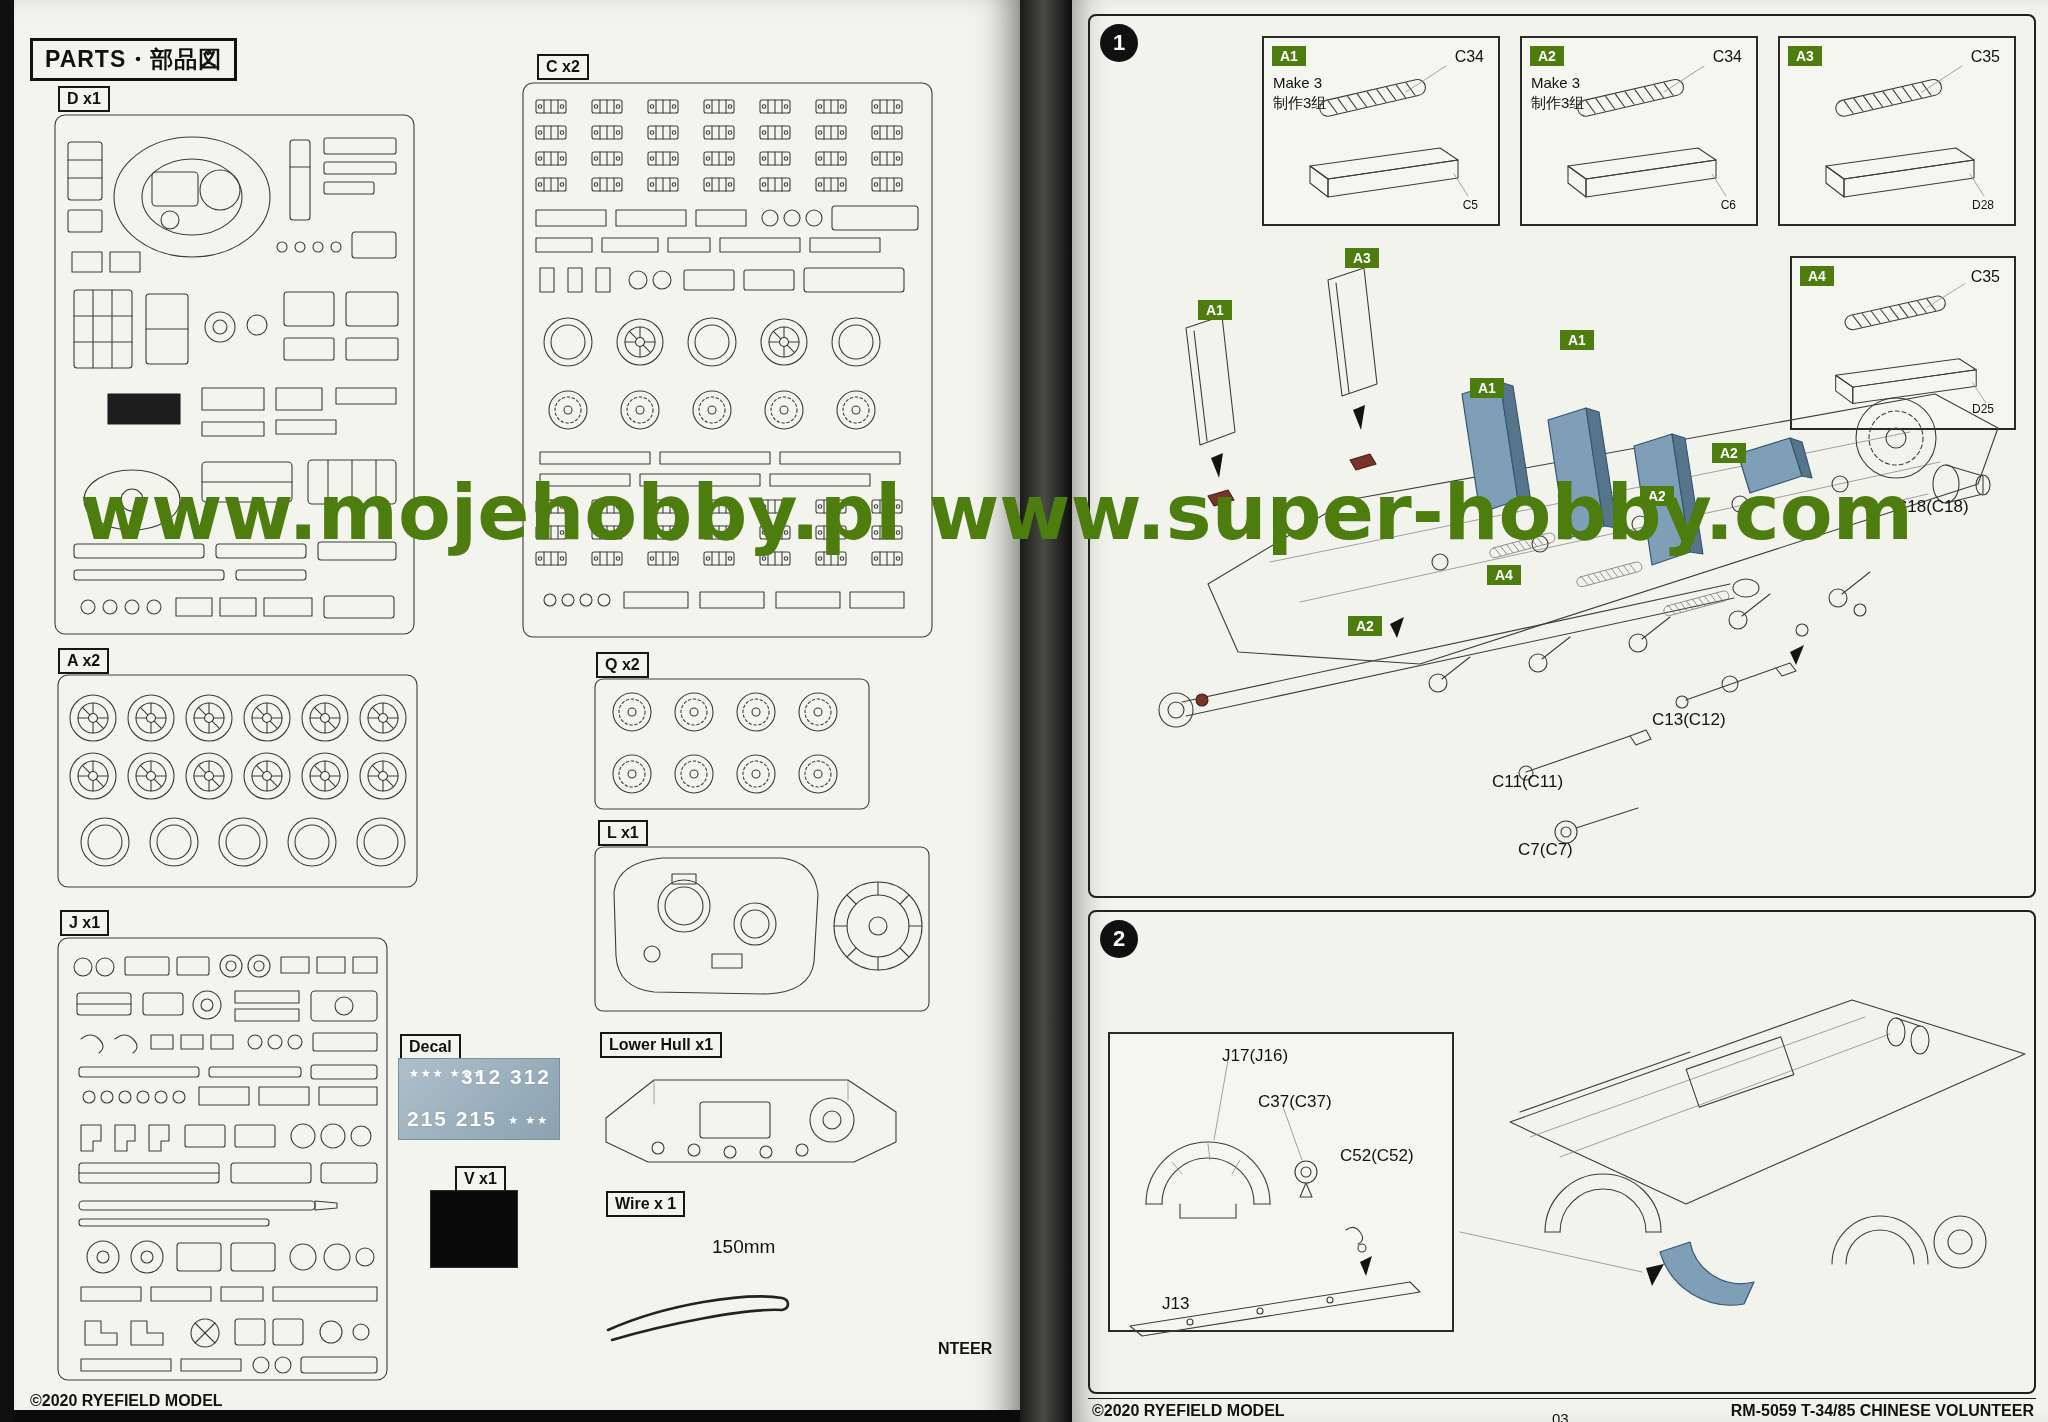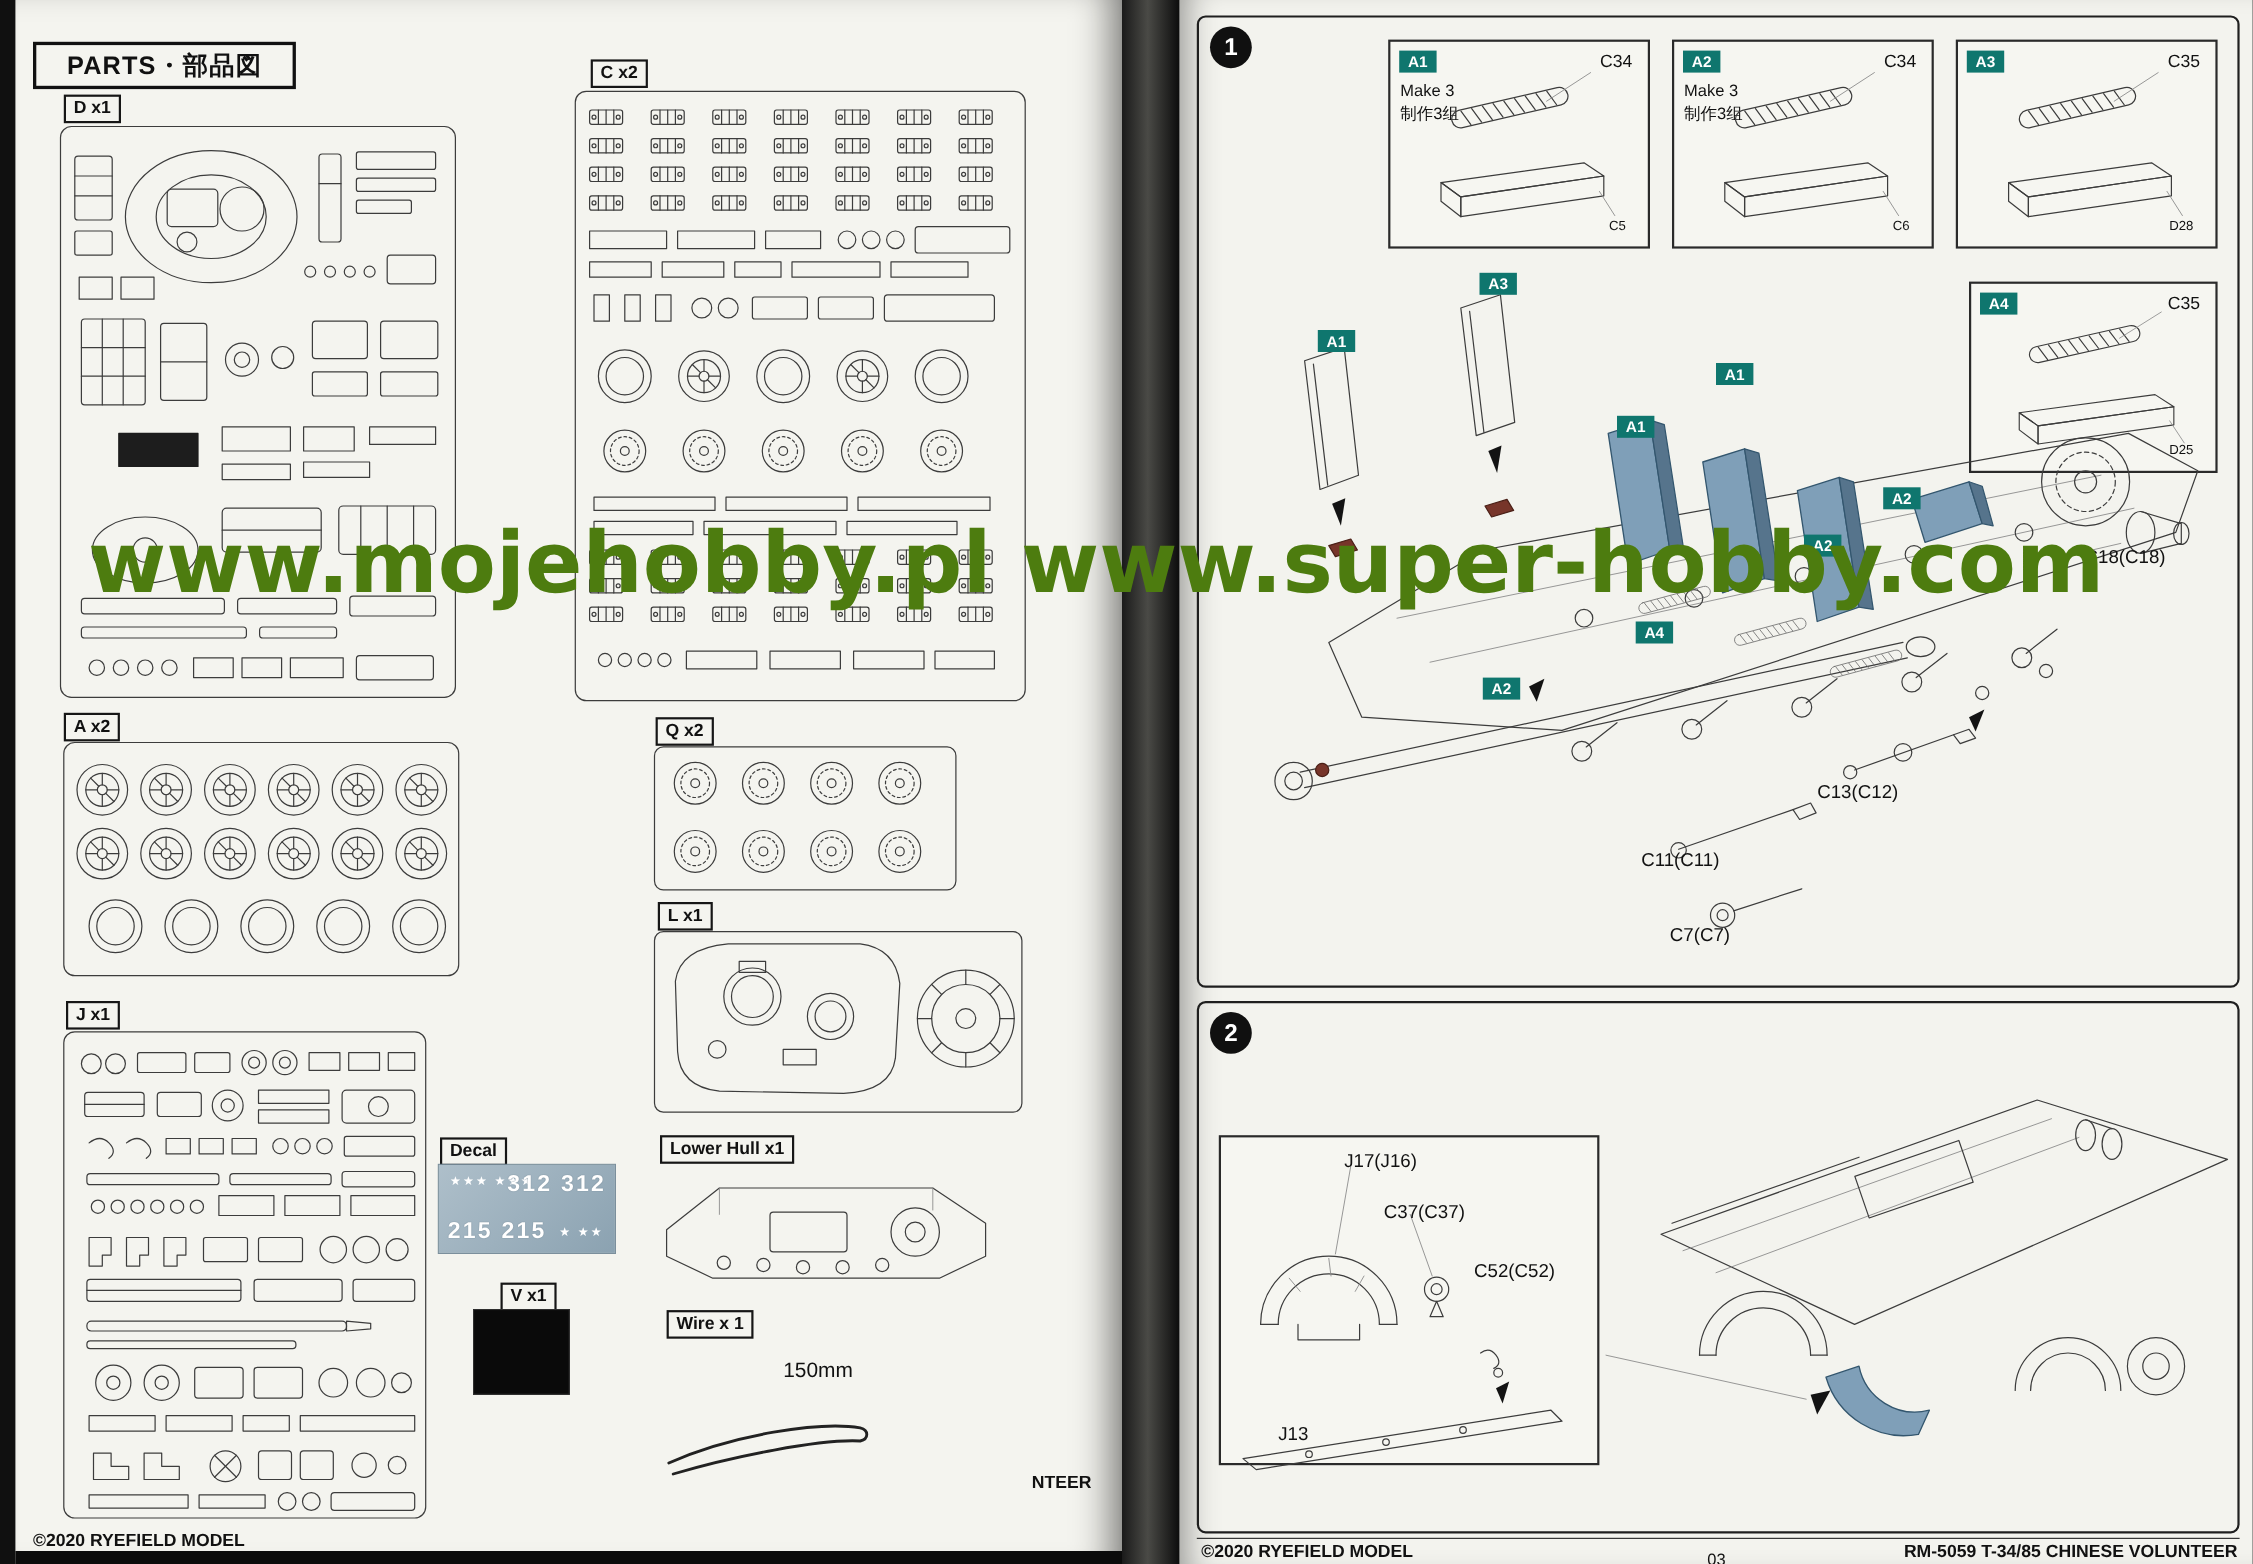--- a/index.html
+++ b/index.html
@@ -4,21 +4,21 @@
 <style>
   *{margin:0;padding:0;box-sizing:border-box}
   html,body{width:2048px;height:1422px}
   body{position:relative;background:#101010;font-family:"Liberation Sans","DejaVu Sans",sans-serif;overflow:hidden;color:#111}
   .page{position:absolute;top:0;bottom:0;background:#f4f4ef}
   #left-page{left:14px;width:1006px;box-shadow:inset -30px 0 34px -20px rgba(0,0,0,.5), inset 0 -8px 10px -6px rgba(0,0,0,.25)}
   #right-page{left:1072px;width:976px;background:#f3f3ee;box-shadow:inset 26px 0 30px -20px rgba(0,0,0,.4)}
   .gutter{position:absolute;left:1020px;width:52px;top:0;bottom:0;background:linear-gradient(90deg,#1a1a1a,#4a4a46 45%,#0d0d0d)}
   .scan-edge{position:absolute;left:0;right:0;bottom:0;height:12px;background:#0b0b0b}
 
-  .parts-header{position:absolute;left:30px;top:38px;border:3px solid #111;padding:3px 28px;font-size:23px;font-weight:bold;letter-spacing:1px;background:#f4f4ef}
+  .parts-header{position:absolute;left:30px;top:38px;border:3px solid #111;padding:3px 12px;font-size:23px;font-weight:bold;letter-spacing:1px;background:#f4f4ef}
   .plabel{position:absolute;border:2px solid #161616;padding:0 7px;font-size:16px;font-weight:bold;line-height:22px;background:#f4f4ef;white-space:nowrap}
   .freetext{position:absolute;font-size:19px;white-space:nowrap}
 
   svg.art{position:absolute;overflow:visible}
   svg.art *{stroke:#3c3c3c;fill:none;stroke-width:1.1;stroke-linejoin:round;stroke-linecap:round}
   svg.art .thin{stroke:#8a8a8a;stroke-width:.8}
   svg.art .blackfill{fill:#1d1d1d;stroke:#1d1d1d}
   svg.art .bluefill{fill:#7f9fb8;stroke:#33566e;stroke-width:1.2}
   svg.art .bluedark{fill:#56748c;stroke:#33566e}
   svg.art .redpad{fill:#77352a;stroke:#4a1f16}
@@ -27,21 +27,21 @@
   svg.art .gray{stroke:#6b6b6b}
 
   .decal{position:absolute;left:398px;top:1058px;width:162px;height:82px;background:linear-gradient(135deg,#aebfca,#8ba2b1);border:1px solid #7b8f9c}
   .decal .stars{position:absolute;color:#fff;font-size:11px;letter-spacing:2px}
   .decal .nums{position:absolute;color:#fff;font-size:21px;font-weight:bold;letter-spacing:2px;text-shadow:0 0 1px #5d7381}
   .clear-part{position:absolute;left:430px;top:1190px;width:88px;height:78px;background:#0a0a0a;border:1px solid #2e2e2e}
 
   .step-box{position:absolute;border:2px solid #1f1f1f;border-radius:8px}
   .step-num{position:absolute;width:38px;height:38px;border-radius:50%;background:#101010;color:#fff;font-size:22px;font-weight:bold;display:flex;align-items:center;justify-content:center}
   .inset{position:absolute;border:2px solid #2a2a2a;background:#f6f6f1}
-  .chip{position:absolute;background:#0f766e;color:#fff;font-weight:bold;font-size:14px;line-height:20px;padding:0 8px;z-index:5;white-space:nowrap}
+  .chip{position:absolute;background:#4d7c0f;color:#fff;font-weight:bold;font-size:14px;line-height:20px;padding:0 8px;z-index:5;white-space:nowrap}
   .chip-in{left:8px;top:8px}
   .note{position:absolute;left:9px;font-size:15px;white-space:nowrap}
   .part-top{position:absolute;right:14px;top:10px;font-size:16px}
   .part-bottom{position:absolute;right:20px;bottom:12px;font-size:12px}
   .callout{position:absolute;font-size:17px;white-space:nowrap}
   .footer-text{position:absolute;font-size:16px;font-weight:bold;white-space:nowrap}
   .footer-line{position:absolute;height:0;border-top:1.5px solid #222}
 
   .watermark{position:absolute;left:80px;top:468px;font-size:77px;font-weight:600;color:#4d7c0f;white-space:nowrap;z-index:60;font-family:"DejaVu Sans",sans-serif;letter-spacing:0}
 </style>

